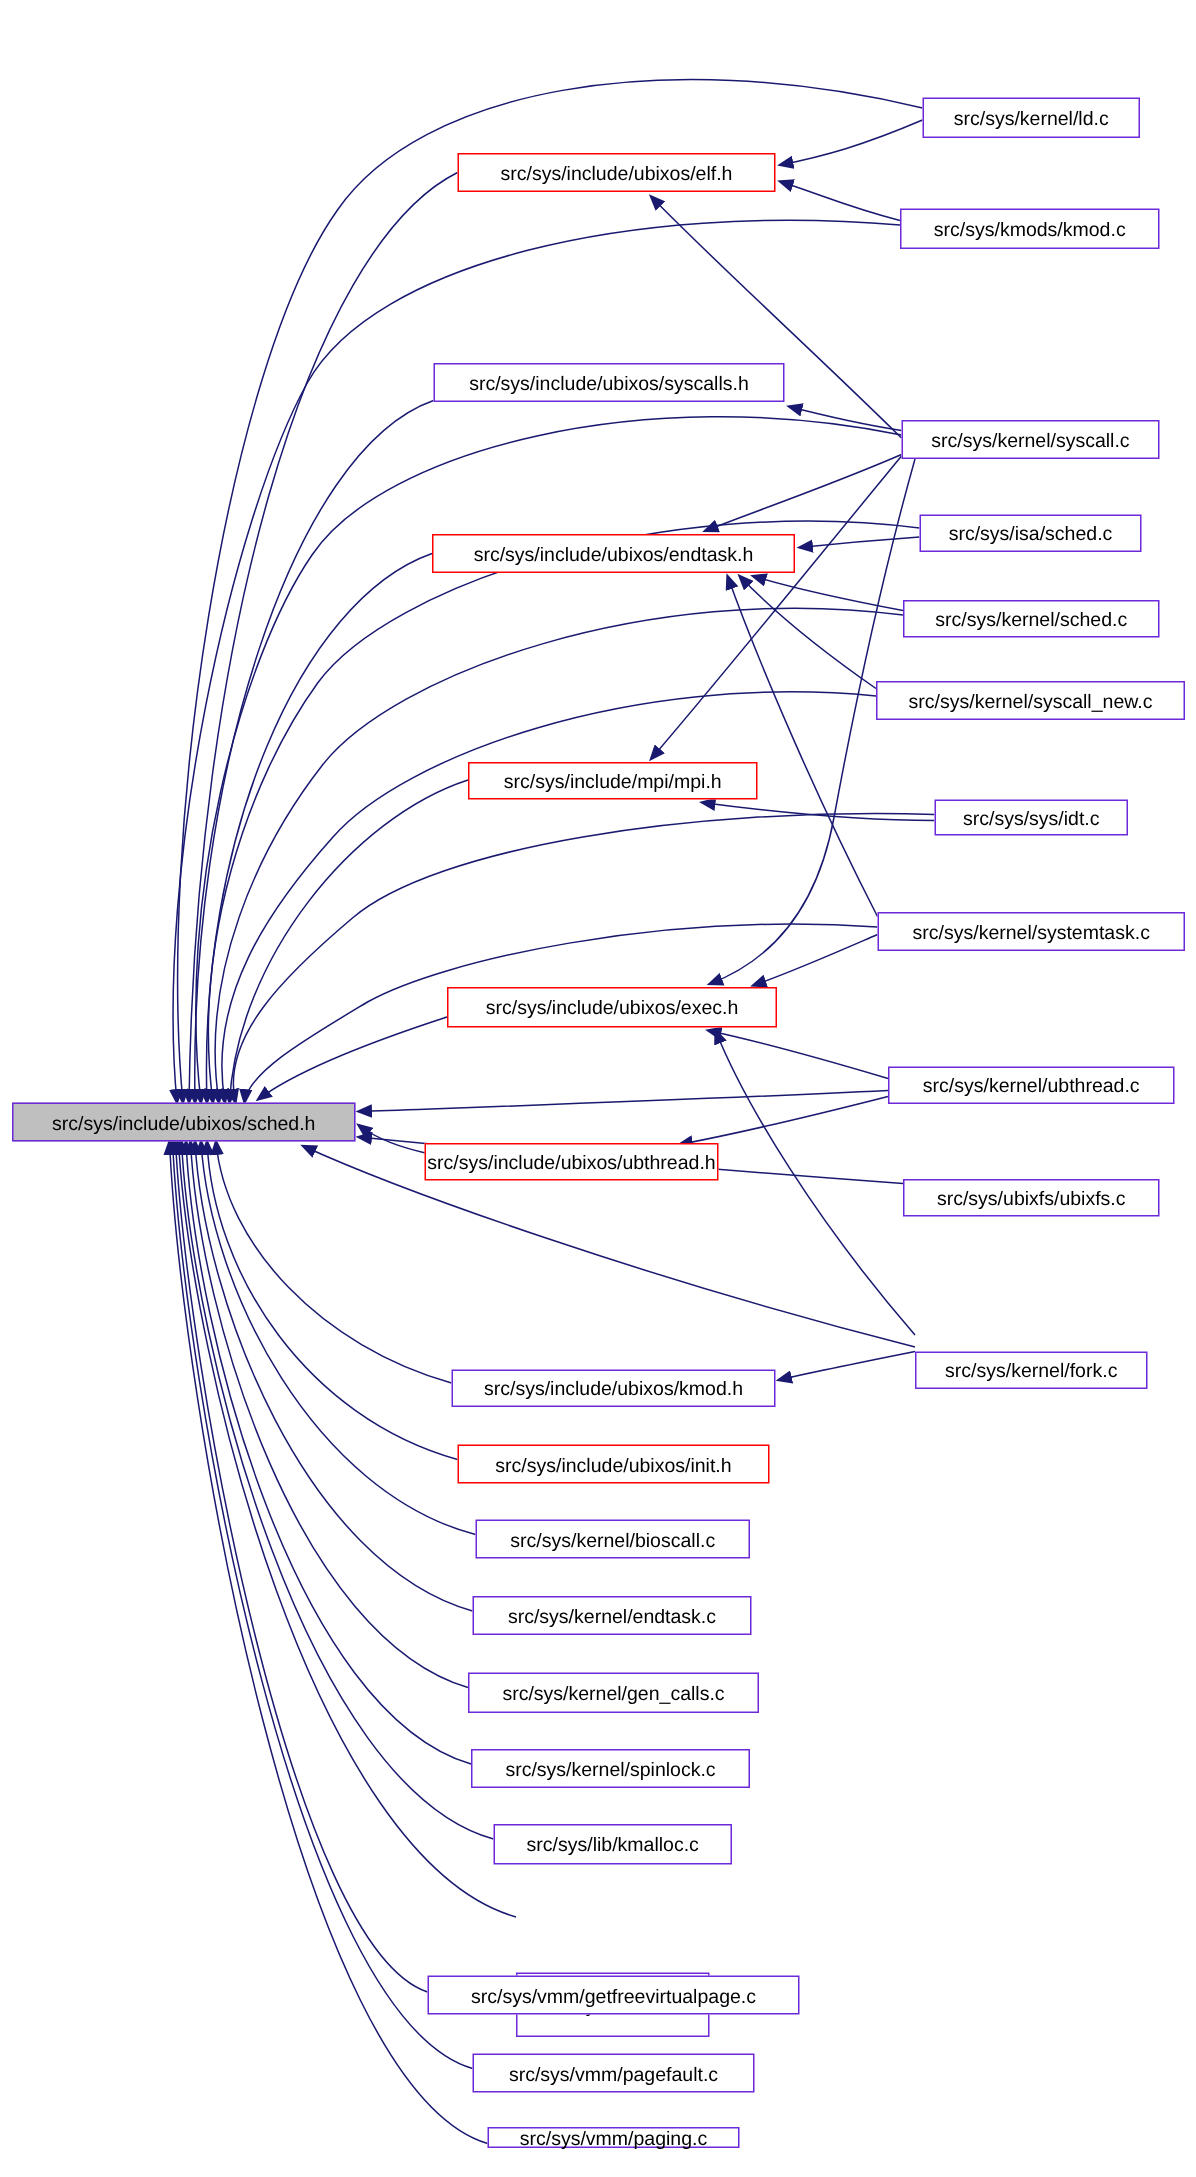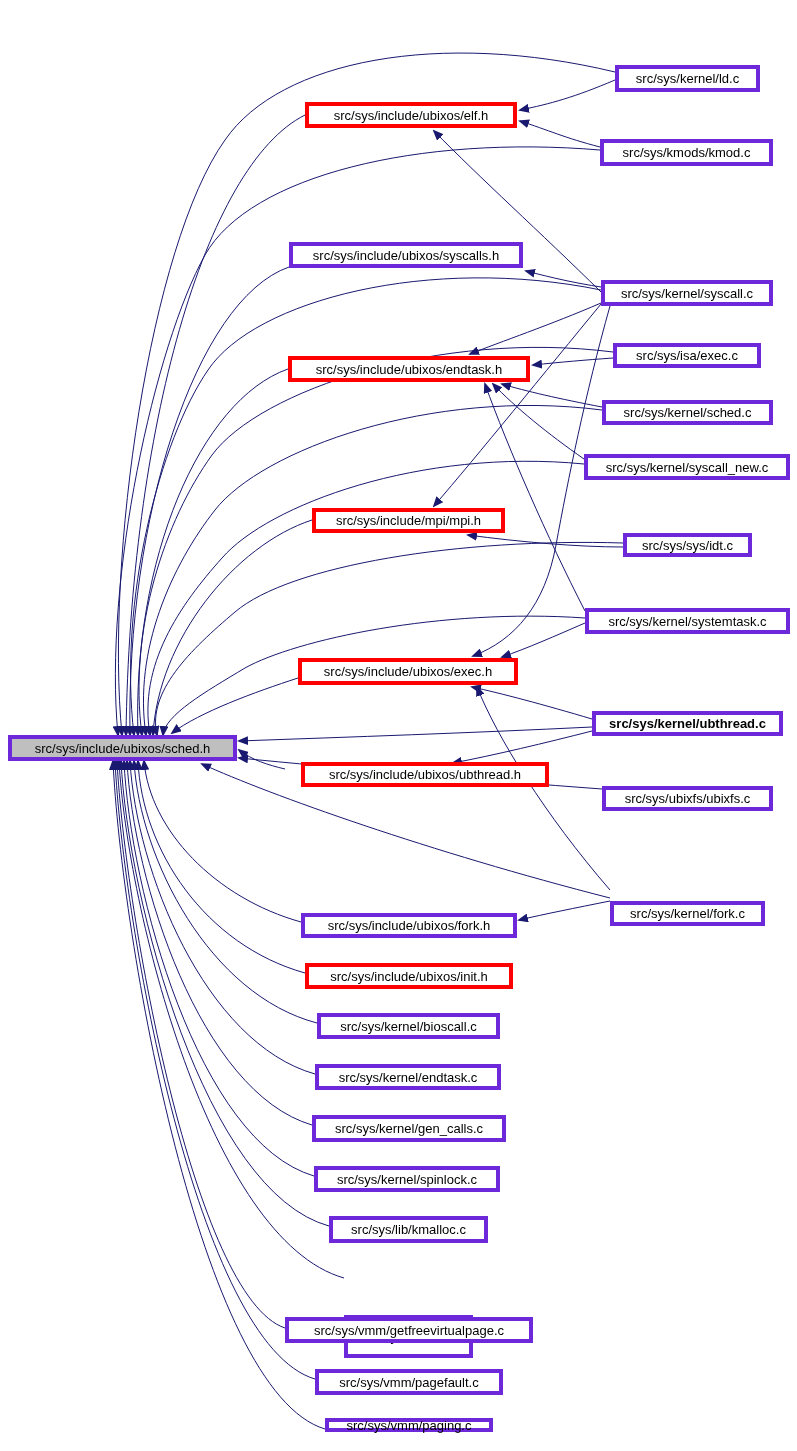--- a/index.html
+++ b/index.html
@@ -23,21 +23,21 @@
     height: 1451px;
   }
   .edge {
     fill: none;
     stroke: #191970;
     stroke-width: 1;
   }
   .node {
     position: absolute;
     box-sizing: border-box;
-    border: 4px solid #6d28d9;
+    border: 1px solid #6d28d9;
     background: #ffffff;
     color: #000000;
     font-size: 13px;
     display: flex;
     align-items: center;
     justify-content: center;
     white-space: nowrap;
     cursor: pointer;
   }
   .node.red {
@@ -105,34 +105,34 @@
         <path d="M592,731 C545,743 495,755 453,763" class="edge" marker-end="url(#arrow)"></path>
         <path d="M610,901 C575,908 545,914 519,920" class="edge" marker-end="url(#arrow)"></path>
       </g>
   </svg>
   <div id="node-group">
       <div class="node plain" style="left: 615px; top: 65px; width: 145px; height: 27px;">src/sys/kernel/ld.c</div>
       <div class="node red" style="left: 305px; top: 102px; width: 212px; height: 26px;">src/sys/include/ubixos/elf.h</div>
       <div class="node plain" style="left: 600px; top: 139px; width: 173px; height: 27px;">src/sys/kmods/kmod.c</div>
       <div class="node plain" style="left: 289px; top: 242px; width: 234px; height: 26px;">src/sys/include/ubixos/syscalls.h</div>
       <div class="node plain" style="left: 601px; top: 280px; width: 172px; height: 26px;">src/sys/kernel/syscall.c</div>
-      <div class="node plain" style="left: 613px; top: 343px; width: 148px; height: 25px;">src/sys/isa/exec.c</div>
+      <div class="node plain" style="left: 613px; top: 343px; width: 148px; height: 25px;">src/sys/isa/sched.c</div>
       <div class="node red" style="left: 288px; top: 356px; width: 242px; height: 26px;">src/sys/include/ubixos/endtask.h</div>
       <div class="node plain" style="left: 602px; top: 400px; width: 171px; height: 25px;">src/sys/kernel/sched.c</div>
       <div class="node plain" style="left: 584px; top: 454px; width: 206px; height: 26px;">src/sys/kernel/syscall_new.c</div>
       <div class="node red" style="left: 312px; top: 508px; width: 193px; height: 25px;">src/sys/include/mpi/mpi.h</div>
       <div class="node plain" style="left: 623px; top: 533px; width: 129px; height: 24px;">src/sys/sys/idt.c</div>
       <div class="node plain" style="left: 585px; top: 608px; width: 205px; height: 26px;">src/sys/kernel/systemtask.c</div>
       <div class="node red" style="left: 298px; top: 658px; width: 220px; height: 27px;">src/sys/include/ubixos/exec.h</div>
-      <div class="node plain" style="left: 592px; top: 711px; width: 191px; height: 25px; font-weight: bold;">src/sys/kernel/ubthread.c</div>
+      <div class="node plain" style="left: 592px; top: 711px; width: 191px; height: 25px;">src/sys/kernel/ubthread.c</div>
       <div class="node main" style="left: 8px; top: 735px; width: 229px; height: 26px;">src/sys/include/ubixos/sched.h</div>
-      <div class="node red" style="left: 301px; top: 762px; width: 248px; height: 25px;">src/sys/include/ubixos/ubthread.h</div>
+      <div class="node red" style="left: 283px; top: 762px; width: 196px; height: 25px;">src/sys/include/ubixos/ubthread.h</div>
       <div class="node plain" style="left: 602px; top: 786px; width: 171px; height: 25px;">src/sys/ubixfs/ubixfs.c</div>
       <div class="node plain" style="left: 610px; top: 888px; width: 155px; height: 25px; margin-top: 13px;">src/sys/kernel/fork.c</div>
-      <div class="node plain" style="left: 301px; top: 913px; width: 216px; height: 25px;">src/sys/include/ubixos/fork.h</div>
+      <div class="node plain" style="left: 301px; top: 913px; width: 216px; height: 25px;">src/sys/include/ubixos/kmod.h</div>
       <div class="node red" style="left: 305px; top: 963px; width: 208px; height: 26px;">src/sys/include/ubixos/init.h</div>
       <div class="node plain" style="left: 317px; top: 1013px; width: 183px; height: 26px;">src/sys/kernel/bioscall.c</div>
       <div class="node plain" style="left: 315px; top: 1064px; width: 186px; height: 26px;">src/sys/kernel/endtask.c</div>
       <div class="node plain" style="left: 312px; top: 1115px; width: 194px; height: 27px;">src/sys/kernel/gen_calls.c</div>
       <div class="node plain" style="left: 314px; top: 1166px; width: 186px; height: 26px;">src/sys/kernel/spinlock.c</div>
       <div class="node plain" style="left: 329px; top: 1216px; width: 159px; height: 27px;">src/sys/lib/kmalloc.c</div>
       <div class="node plain" style="left: 344px; top: 1268px; width: 129px; height: 43px; margin-top: 47px;">src/sys/vfs/file.c</div>
       <div class="node plain" style="left: 285px; top: 1317px; width: 248px; height: 26px;">src/sys/vmm/getfreevirtualpage.c</div>
       <div class="node plain" style="left: 315px; top: 1369px; width: 188px; height: 26px;">src/sys/vmm/pagefault.c</div>
       <div class="node plain" style="left: 325px; top: 1418px; width: 168px; height: 14px;">src/sys/vmm/paging.c</div>

